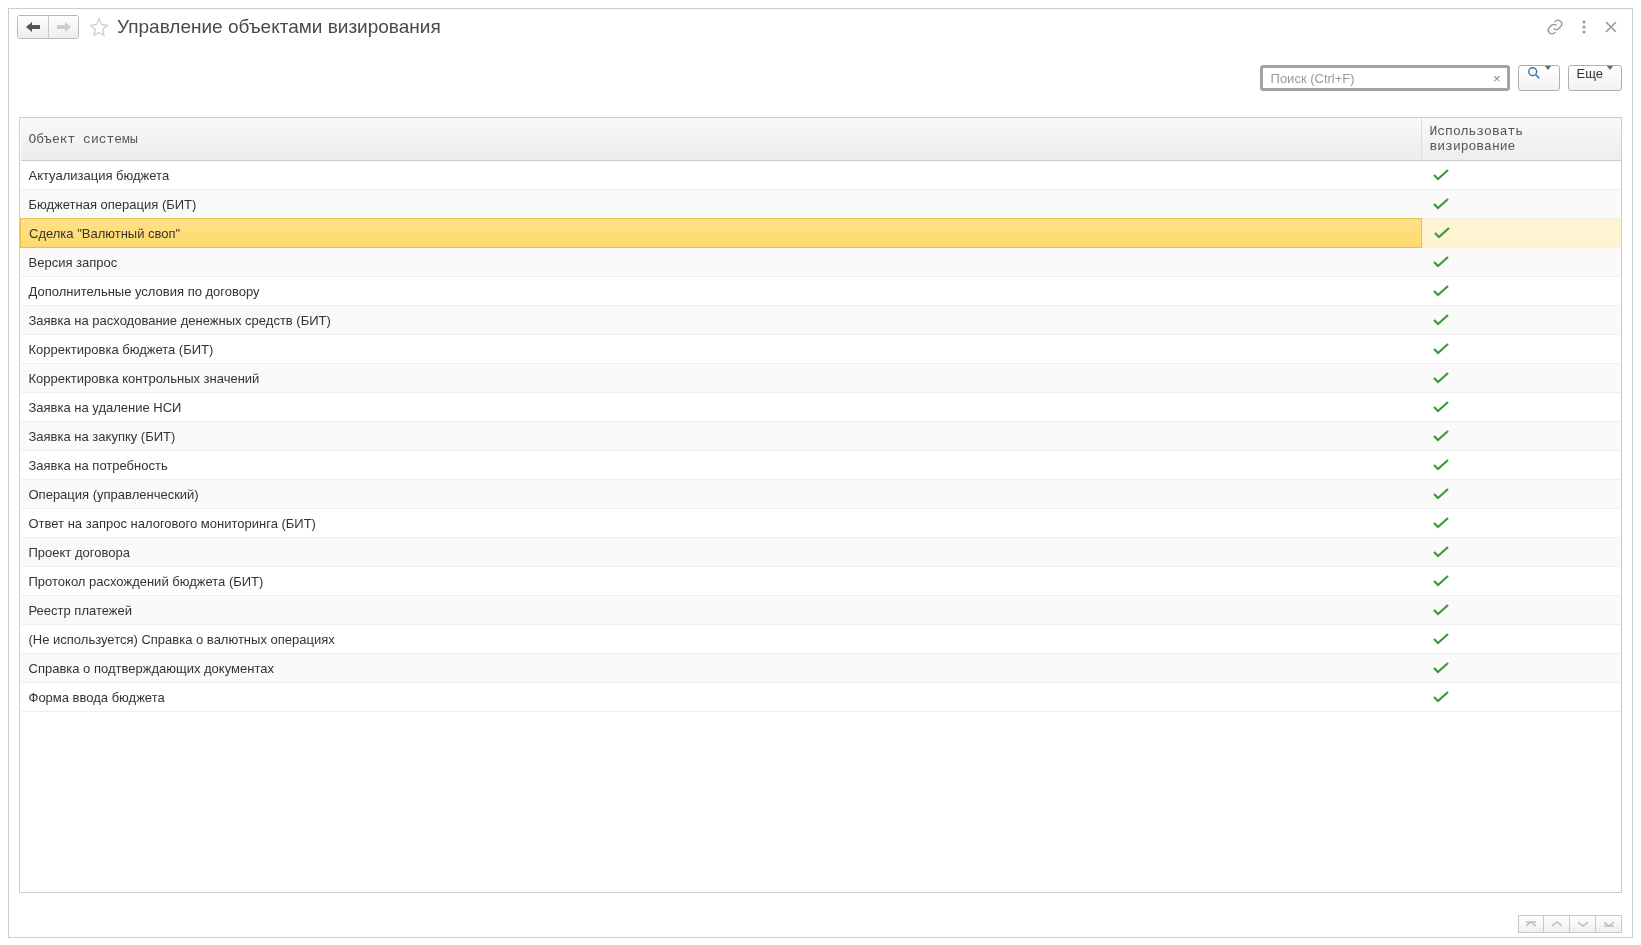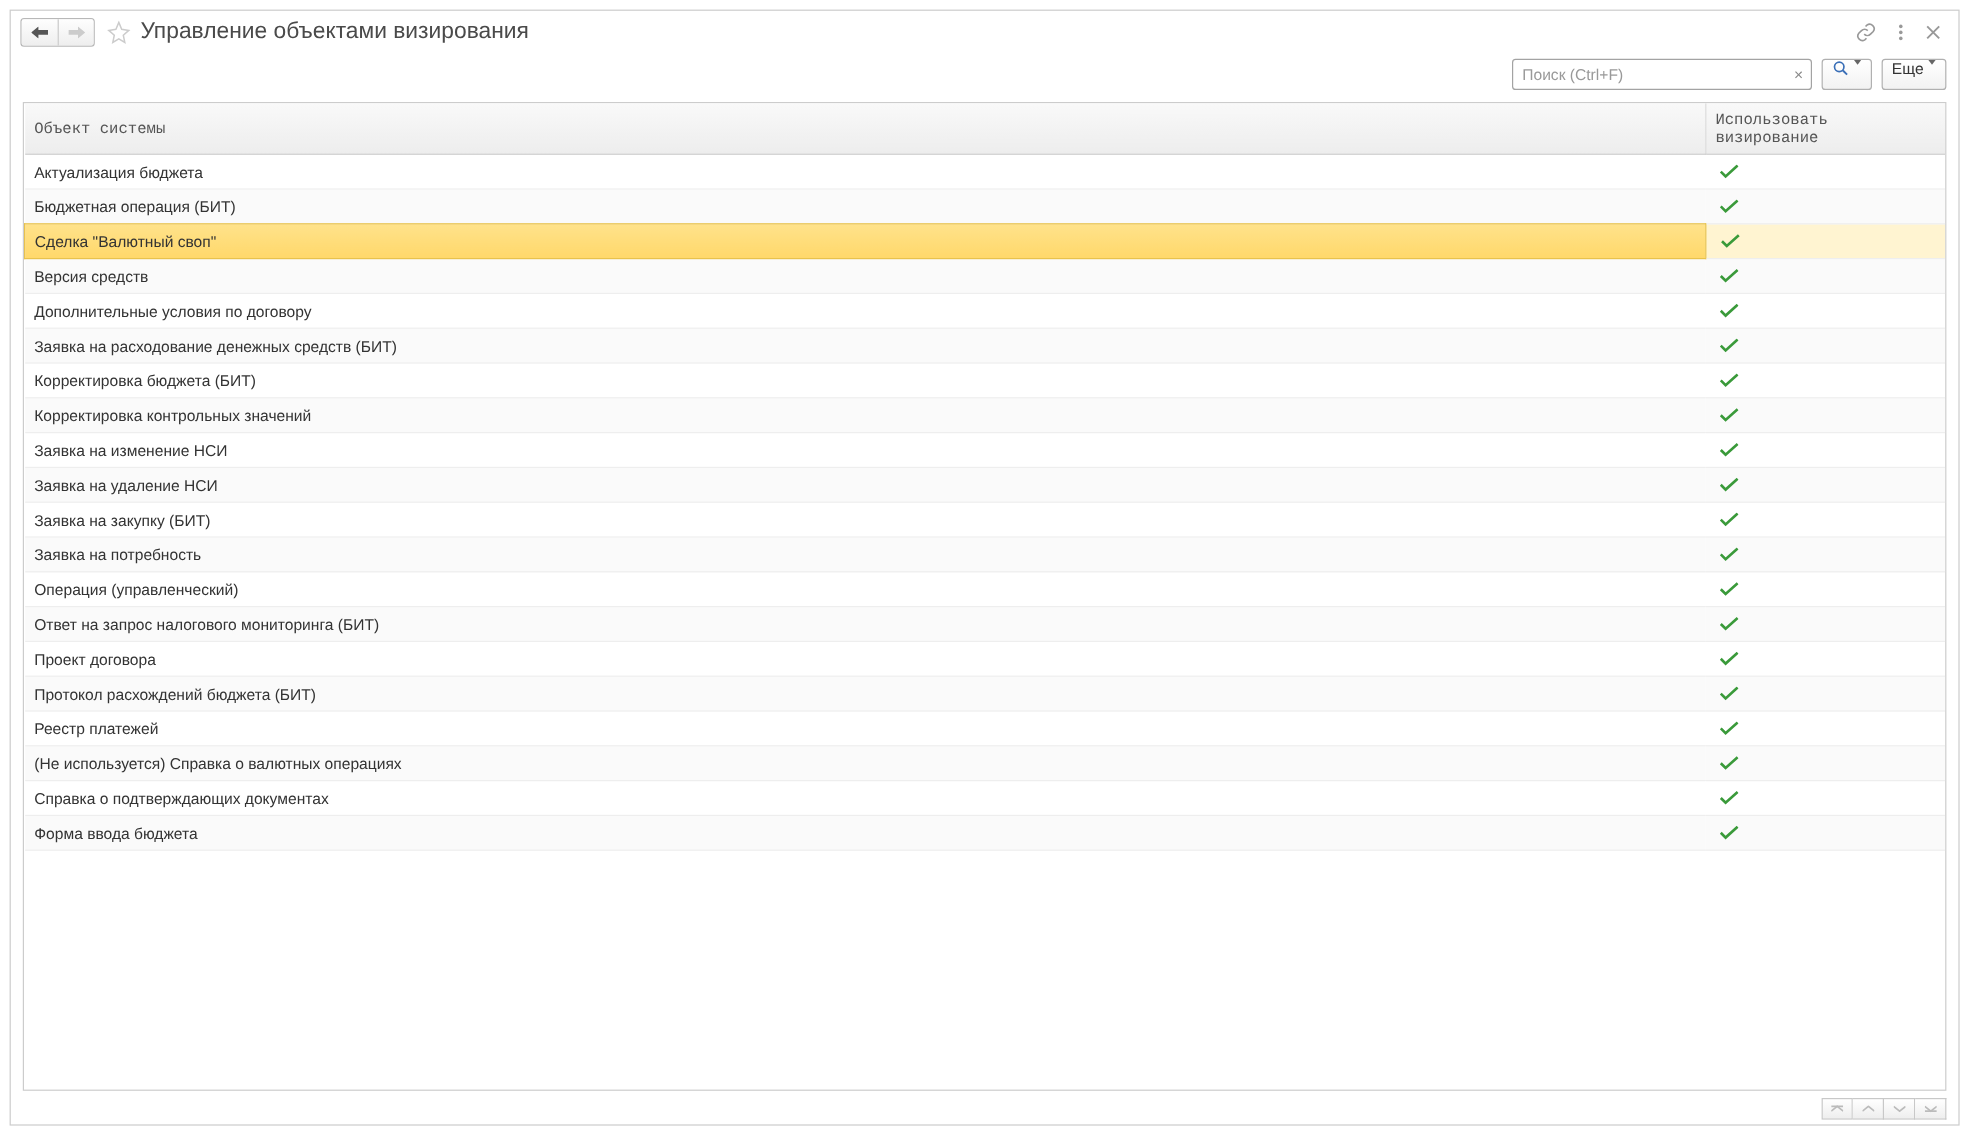--- a/index.html
+++ b/index.html
@@ -9,20 +9,21 @@
   color: #333;
   background: #fff;
   padding: 8px;
 }
 .window {
   border: 1px solid #ccc;
   background: #fff;
   height: 930px;
   display: flex;
   flex-direction: column;
+  gap: 16px;
 }
 .titlebar {
   display: flex;
   align-items: center;
   padding: 6px 8px 8px 8px;
   gap: 6px;
 }
 .nav-group {
   display: flex;
   border: 1px solid #b8b8b8;
@@ -52,21 +53,21 @@
 .title-icons span { color: #999; cursor: pointer; display:flex; align-items:center; }
 .toolbar {
   display: flex;
   justify-content: flex-end;
   align-items: center;
   padding: 2px 10px 10px 10px;
   gap: 8px;
 }
 .search-wrap {
   position: relative;
-  border: 1px solid #a3a3a3;
+  border: 3px solid #a3a3a3;
   border-radius: 3px;
   width: 250px;
   height: 26px;
   display: flex;
   align-items: center;
 }
 .search-input {
   border: none;
   outline: none;
   padding: 0 24px 0 8px;
@@ -249,21 +250,21 @@
                   <path d="M1 6l4 4L15 1" fill="none" stroke="#3a9a3a" stroke-width="2.2"></path>
                 </svg></span></td>
           </tr>
           <tr class="selected">
             <td>Сделка "Валютный своп"</td>
             <td class="check-cell"><span class="check-mark"><svg width="16" height="12" viewBox="0 0 16 12">
                   <path d="M1 6l4 4L15 1" fill="none" stroke="#3a9a3a" stroke-width="2.2"></path>
                 </svg></span></td>
           </tr>
           <tr>
-            <td>Версия средств</td>
+            <td>Версия запрос</td>
             <td class="check-cell"><span class="check-mark"><svg width="16" height="12" viewBox="0 0 16 12">
                   <path d="M1 6l4 4L15 1" fill="none" stroke="#3a9a3a" stroke-width="2.2"></path>
                 </svg></span></td>
           </tr>
           <tr>
             <td>Дополнительные условия по договору</td>
             <td class="check-cell"><span class="check-mark"><svg width="16" height="12" viewBox="0 0 16 12">
                   <path d="M1 6l4 4L15 1" fill="none" stroke="#3a9a3a" stroke-width="2.2"></path>
                 </svg></span></td>
           </tr>
@@ -274,26 +275,20 @@
                 </svg></span></td>
           </tr>
           <tr>
             <td>Корректировка бюджета (БИТ)</td>
             <td class="check-cell"><span class="check-mark"><svg width="16" height="12" viewBox="0 0 16 12">
                   <path d="M1 6l4 4L15 1" fill="none" stroke="#3a9a3a" stroke-width="2.2"></path>
                 </svg></span></td>
           </tr>
           <tr>
             <td>Корректировка контрольных значений</td>
-            <td class="check-cell"><span class="check-mark"><svg width="16" height="12" viewBox="0 0 16 12">
-                  <path d="M1 6l4 4L15 1" fill="none" stroke="#3a9a3a" stroke-width="2.2"></path>
-                </svg></span></td>
-          </tr>
-          <tr>
-            <td>Заявка на изменение НСИ</td>
             <td class="check-cell"><span class="check-mark"><svg width="16" height="12" viewBox="0 0 16 12">
                   <path d="M1 6l4 4L15 1" fill="none" stroke="#3a9a3a" stroke-width="2.2"></path>
                 </svg></span></td>
           </tr>
           <tr>
             <td>Заявка на удаление НСИ</td>
             <td class="check-cell"><span class="check-mark"><svg width="16" height="12" viewBox="0 0 16 12">
                   <path d="M1 6l4 4L15 1" fill="none" stroke="#3a9a3a" stroke-width="2.2"></path>
                 </svg></span></td>
           </tr>

